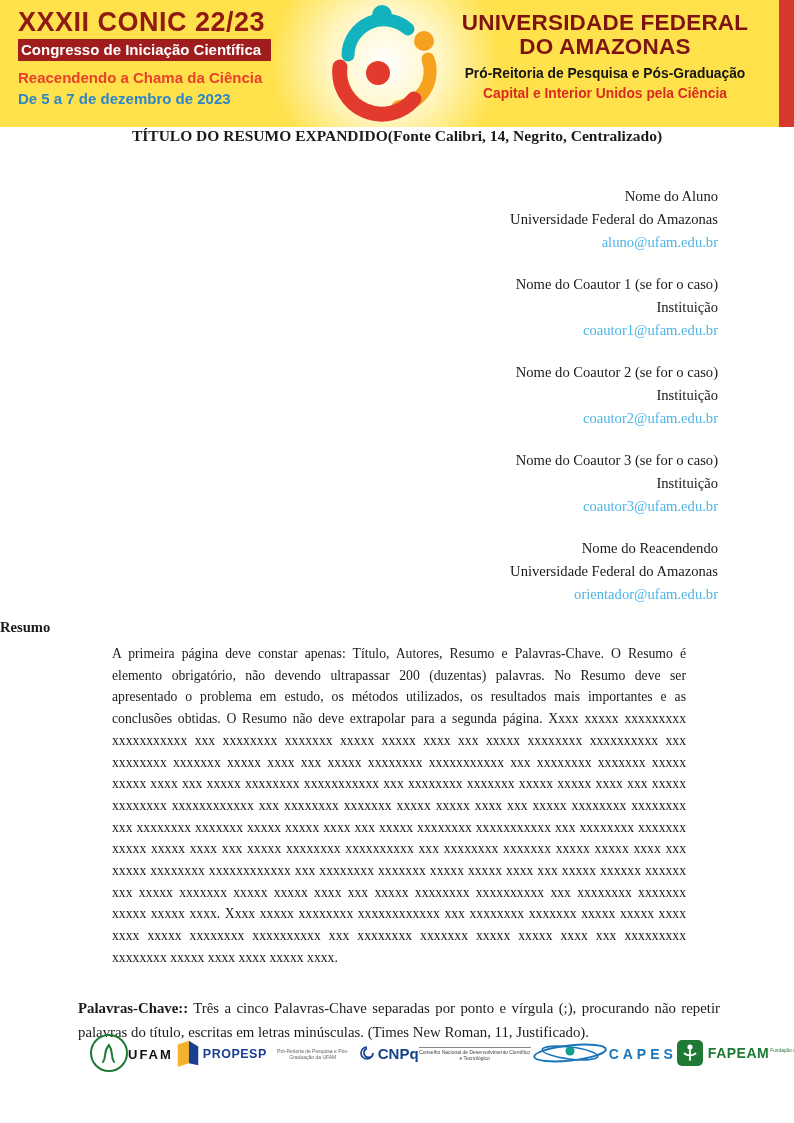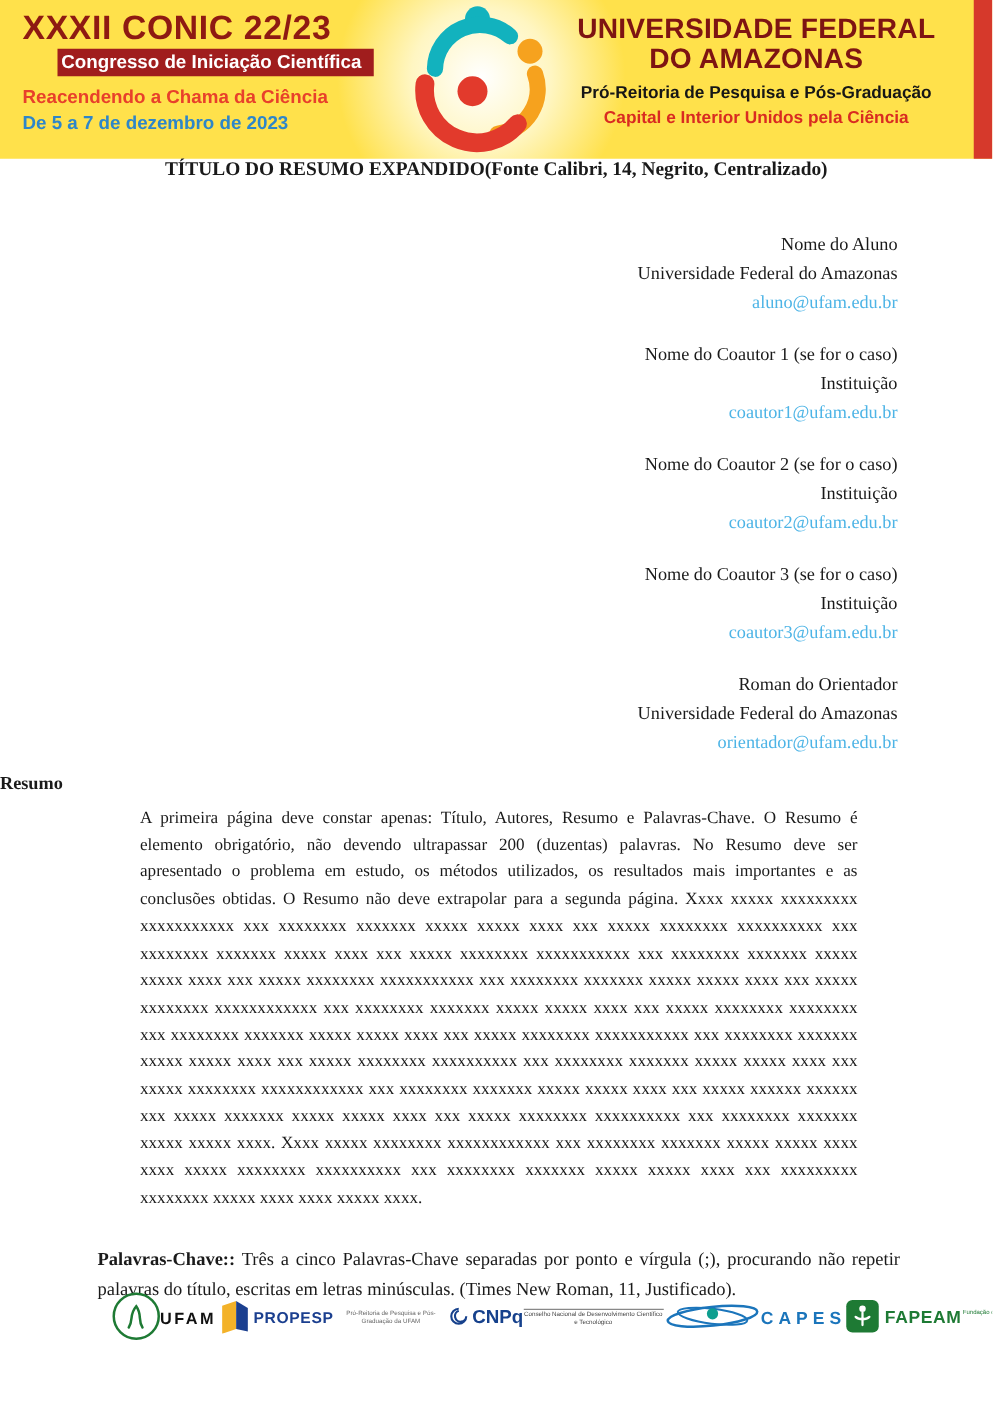--- a/index.html
+++ b/index.html
@@ -6,21 +6,21 @@
   .page{position:relative;width:794px;height:1080px;background:#fff;overflow:hidden;
         font-family:"Liberation Serif",serif;color:#1a1a1a;}
 
   
   .hdr{position:absolute;top:0;left:0;width:794px;height:127px;
        background:radial-gradient(circle 160px at 385px 62px,#ffffff 0%,#fff6c2 35%,#ffe14b 72%,#ffe14b 100%);}
   .hdr-stripe{position:absolute;top:0;right:0;width:15px;height:127px;background:#d6392b;}
   .hdr-left{position:absolute;left:18px;top:8px;font-family:"Liberation Sans",sans-serif;}
   .conic-title{font-size:27px;font-weight:800;color:#8e1a12;letter-spacing:.5px;line-height:29px;}
   .conic-bar{display:inline-block;margin-top:2px;background:#a01d1d;color:#fff;
-             font-size:15px;font-weight:700;padding:2px 10px 3px 3px;line-height:17px;margin-left:28px;}
+             font-size:15px;font-weight:700;padding:2px 10px 3px 3px;line-height:17px;}
   .tag-flame{margin-top:8px;color:#e8402b;font-size:15px;font-weight:700;}
   .tag-date{margin-top:4px;color:#2e86c9;font-size:15px;font-weight:700;}
   .hdr-logo{position:absolute;left:326px;top:3px;}
   .hdr-right{position:absolute;left:456px;top:11px;width:298px;text-align:center;
              font-family:"Liberation Sans",sans-serif;}
   .univ{color:#7e1412;font-size:22.5px;font-weight:800;line-height:24px;letter-spacing:.2px;}
   .pro{margin-top:7px;color:#161616;font-size:13.8px;font-weight:700;}
   .motto{margin-top:5px;color:#d92b21;font-size:13.8px;font-weight:700;}
 
   
@@ -110,21 +110,21 @@
         <div>Nome do Coautor 2 (se for o caso)</div>
         <div>Instituição</div>
         <div><a class="email">coautor2@ufam.edu.br</a></div>
       </div>
       <div class="author-block">
         <div>Nome do Coautor 3 (se for o caso)</div>
         <div>Instituição</div>
         <div><a class="email">coautor3@ufam.edu.br</a></div>
       </div>
       <div class="author-block">
-        <div>Roman do Orientador</div>
+        <div>Nome do Reacendendo</div>
         <div>Universidade Federal do Amazonas</div>
         <div><a class="email">orientador@ufam.edu.br</a></div>
       </div>
     </div>
 
     <div class="resumo-h">Resumo</div>
     <p class="abstract">A primeira página deve constar apenas: Título, Autores, Resumo e Palavras-Chave. O Resumo é elemento obrigatório, não devendo ultrapassar 200 (duzentas) palavras. No Resumo deve ser apresentado o problema em estudo, os métodos utilizados, os resultados mais importantes e as conclusões obtidas. O Resumo não deve extrapolar para a segunda página. Xxxx xxxxx xxxxxxxxx xxxxxxxxxxx xxx xxxxxxxx xxxxxxx xxxxx xxxxx xxxx xxx xxxxx xxxxxxxx xxxxxxxxxx xxx xxxxxxxx xxxxxxx xxxxx xxxx xxx xxxxx xxxxxxxx xxxxxxxxxxx xxx xxxxxxxx xxxxxxx xxxxx xxxxx xxxx xxx xxxxx xxxxxxxx xxxxxxxxxxx xxx xxxxxxxx xxxxxxx xxxxx xxxxx xxxx xxx xxxxx xxxxxxxx xxxxxxxxxxxx xxx xxxxxxxx xxxxxxx xxxxx xxxxx xxxx xxx xxxxx xxxxxxxx xxxxxxxx xxx xxxxxxxx xxxxxxx xxxxx xxxxx xxxx xxx xxxxx xxxxxxxx xxxxxxxxxxx xxx xxxxxxxx xxxxxxx xxxxx xxxxx xxxx xxx xxxxx xxxxxxxx xxxxxxxxxx xxx xxxxxxxx xxxxxxx xxxxx xxxxx xxxx xxx xxxxx xxxxxxxx xxxxxxxxxxxx xxx xxxxxxxx xxxxxxx xxxxx xxxxx xxxx xxx xxxxx xxxxxx xxxxxx xxx xxxxx xxxxxxx xxxxx xxxxx xxxx xxx xxxxx xxxxxxxx xxxxxxxxxx xxx xxxxxxxx xxxxxxx xxxxx xxxxx xxxx. Xxxx xxxxx xxxxxxxx xxxxxxxxxxxx xxx xxxxxxxx xxxxxxx xxxxx xxxxx xxxx xxxx xxxxx xxxxxxxx xxxxxxxxxx xxx xxxxxxxx xxxxxxx xxxxx xxxxx xxxx xxx xxxxxxxxx xxxxxxxx xxxxx xxxx xxxx xxxxx xxxx.</p>
 
     <p class="keywords"><span class="kw-label">Palavras-Chave::</span><span> Três a cinco Palavras-Chave separadas por ponto e vírgula (;), procurando não repetir palavras do título, escritas em letras minúsculas. (Times New Roman, 11, Justificado).</span></p>
   </div>

